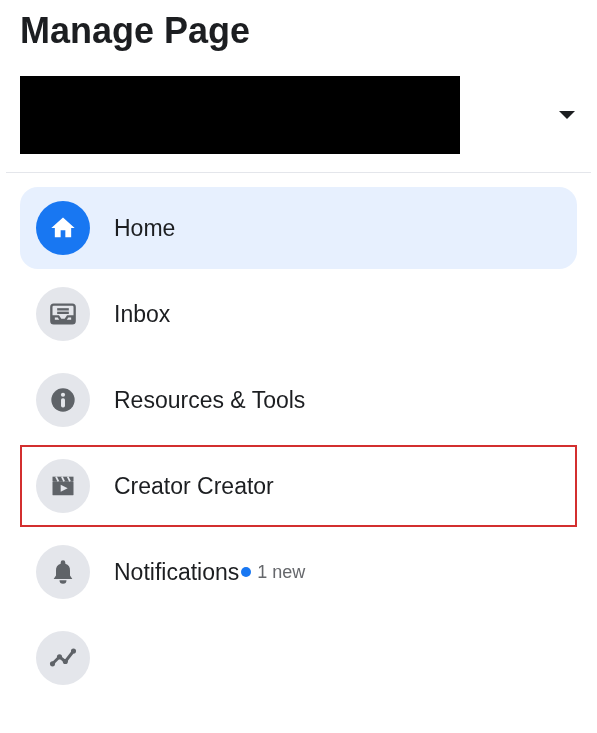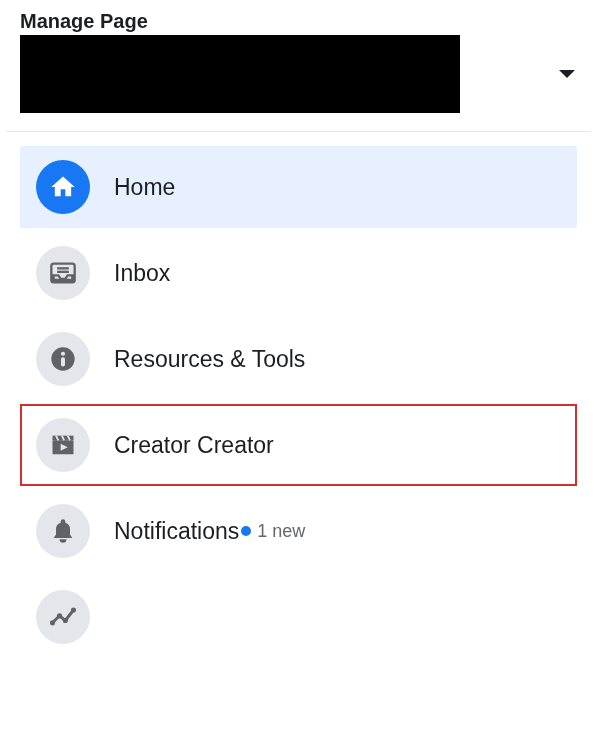--- a/index.html
+++ b/index.html
@@ -11,24 +11,24 @@
       font-family: -apple-system, BlinkMacSystemFont, "Segoe UI", Helvetica, Arial, sans-serif;
       background: #fff;
       width: 597px;
       height: 733px;
       overflow: hidden;
     }
     .container {
       padding: 10px 20px 0 20px;
     }
     .header-title {
-      font-size: 20px;
+      font-size: 36px;
       font-weight: 700;
       color: #1c1e21;
-      margin-bottom: 2px;
+      margin-bottom: 24px;
     }
     .page-selector {
       display: flex;
       align-items: center;
       justify-content: space-between;
       margin-bottom: 18px;
     }
     .page-selector-box {
       width: 440px;
       height: 78px;
@@ -49,21 +49,21 @@
     .nav-list {
       display: flex;
       flex-direction: column;
       gap: 4px;
     }
     .nav-item {
       display: flex;
       align-items: center;
       gap: 24px;
       padding: 14px 16px;
-      border-radius: 2px;
+      border-radius: 18px;
       cursor: pointer;
       position: relative;
     }
     .nav-item.active {
       background: #e7f0fe;
     }
     .nav-item.highlighted {
       outline: 2px solid #d32f2f;
       outline-offset: -2px;
       border-radius: 0;

